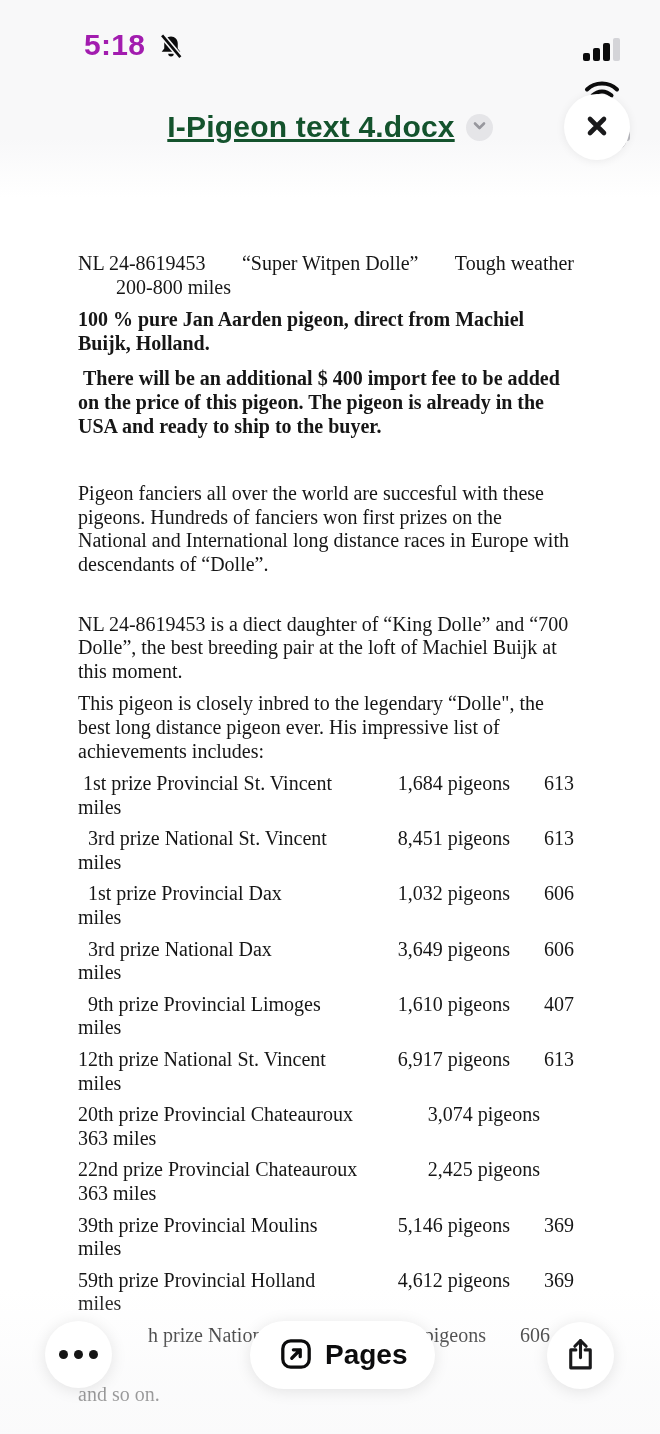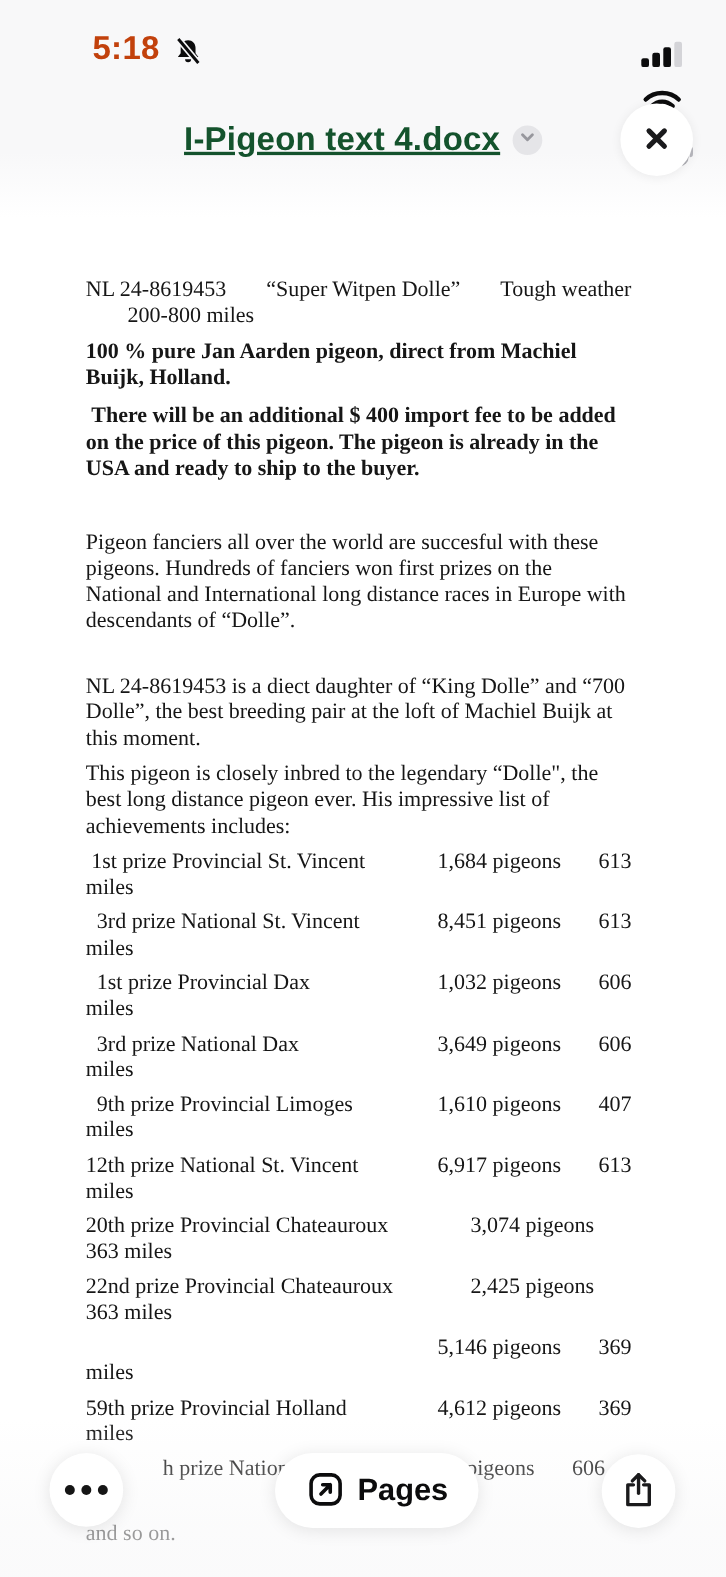--- a/index.html
+++ b/index.html
@@ -8,21 +8,21 @@
     background:#ffffff; font-family:"Liberation Sans","DejaVu Sans",sans-serif;
   }
   
   .header-bg {
     position:absolute; top:0; left:0; width:660px; height:198px;
     background:linear-gradient(#f8f8f9 0%, #f8f8f9 70%, #ffffff 100%);
   }
   .statusbar { position:absolute; top:0; left:0; width:660px; height:90px; }
   .status-time {
     position:absolute; left:84px; top:28px; font-size:30px; font-weight:700;
-    color:#c2410c; letter-spacing:.3px;
+    color:#a21caf; letter-spacing:.3px;
   }
   .bell-icon { position:absolute; left:155px; top:31px; }
   .status-right { position:absolute; right:30px; top:34px; display:flex; align-items:center; gap:11px;flex-direction:column; }
   .battery {
     position:relative; width:52px; height:27px; border-radius:8px; background:#aeaeb4;
     display:flex; align-items:center; justify-content:center; overflow:hidden;
   }
   .battery-fill { position:absolute; left:0; top:0; bottom:0; width:15px; border-radius:8px 0 0 8px; }
   .battery-num { position:relative; color:#ffffff; font-weight:700; font-size:18px; letter-spacing:0; }
   .battery-nub { width:3px; height:10px; background:#b9b9bf; border-radius:0 3px 3px 0; margin-left:1px; }
@@ -232,20 +232,21 @@
       <div class="row-line1">
         <span class="row-label">22nd prize Provincial Chateauroux</span>
         <span class="row-pigeons">2,425 pigeons</span>
         <span class="row-miles"></span>
       </div>
       <div class="row-line2">363 miles</div>
     </div>
 
     <div class="row">
       <div class="row-line1">
+        <span class="row-label">39th prize Provincial Moulins</span>
         <span class="row-pigeons">5,146 pigeons</span>
         <span class="row-miles">369</span>
       </div>
       <div class="row-line2">miles</div>
     </div>
 
     <div class="row">
       <div class="row-line1">
         <span class="row-label">59th prize Provincial Holland</span>
         <span class="row-pigeons">4,612 pigeons</span>

